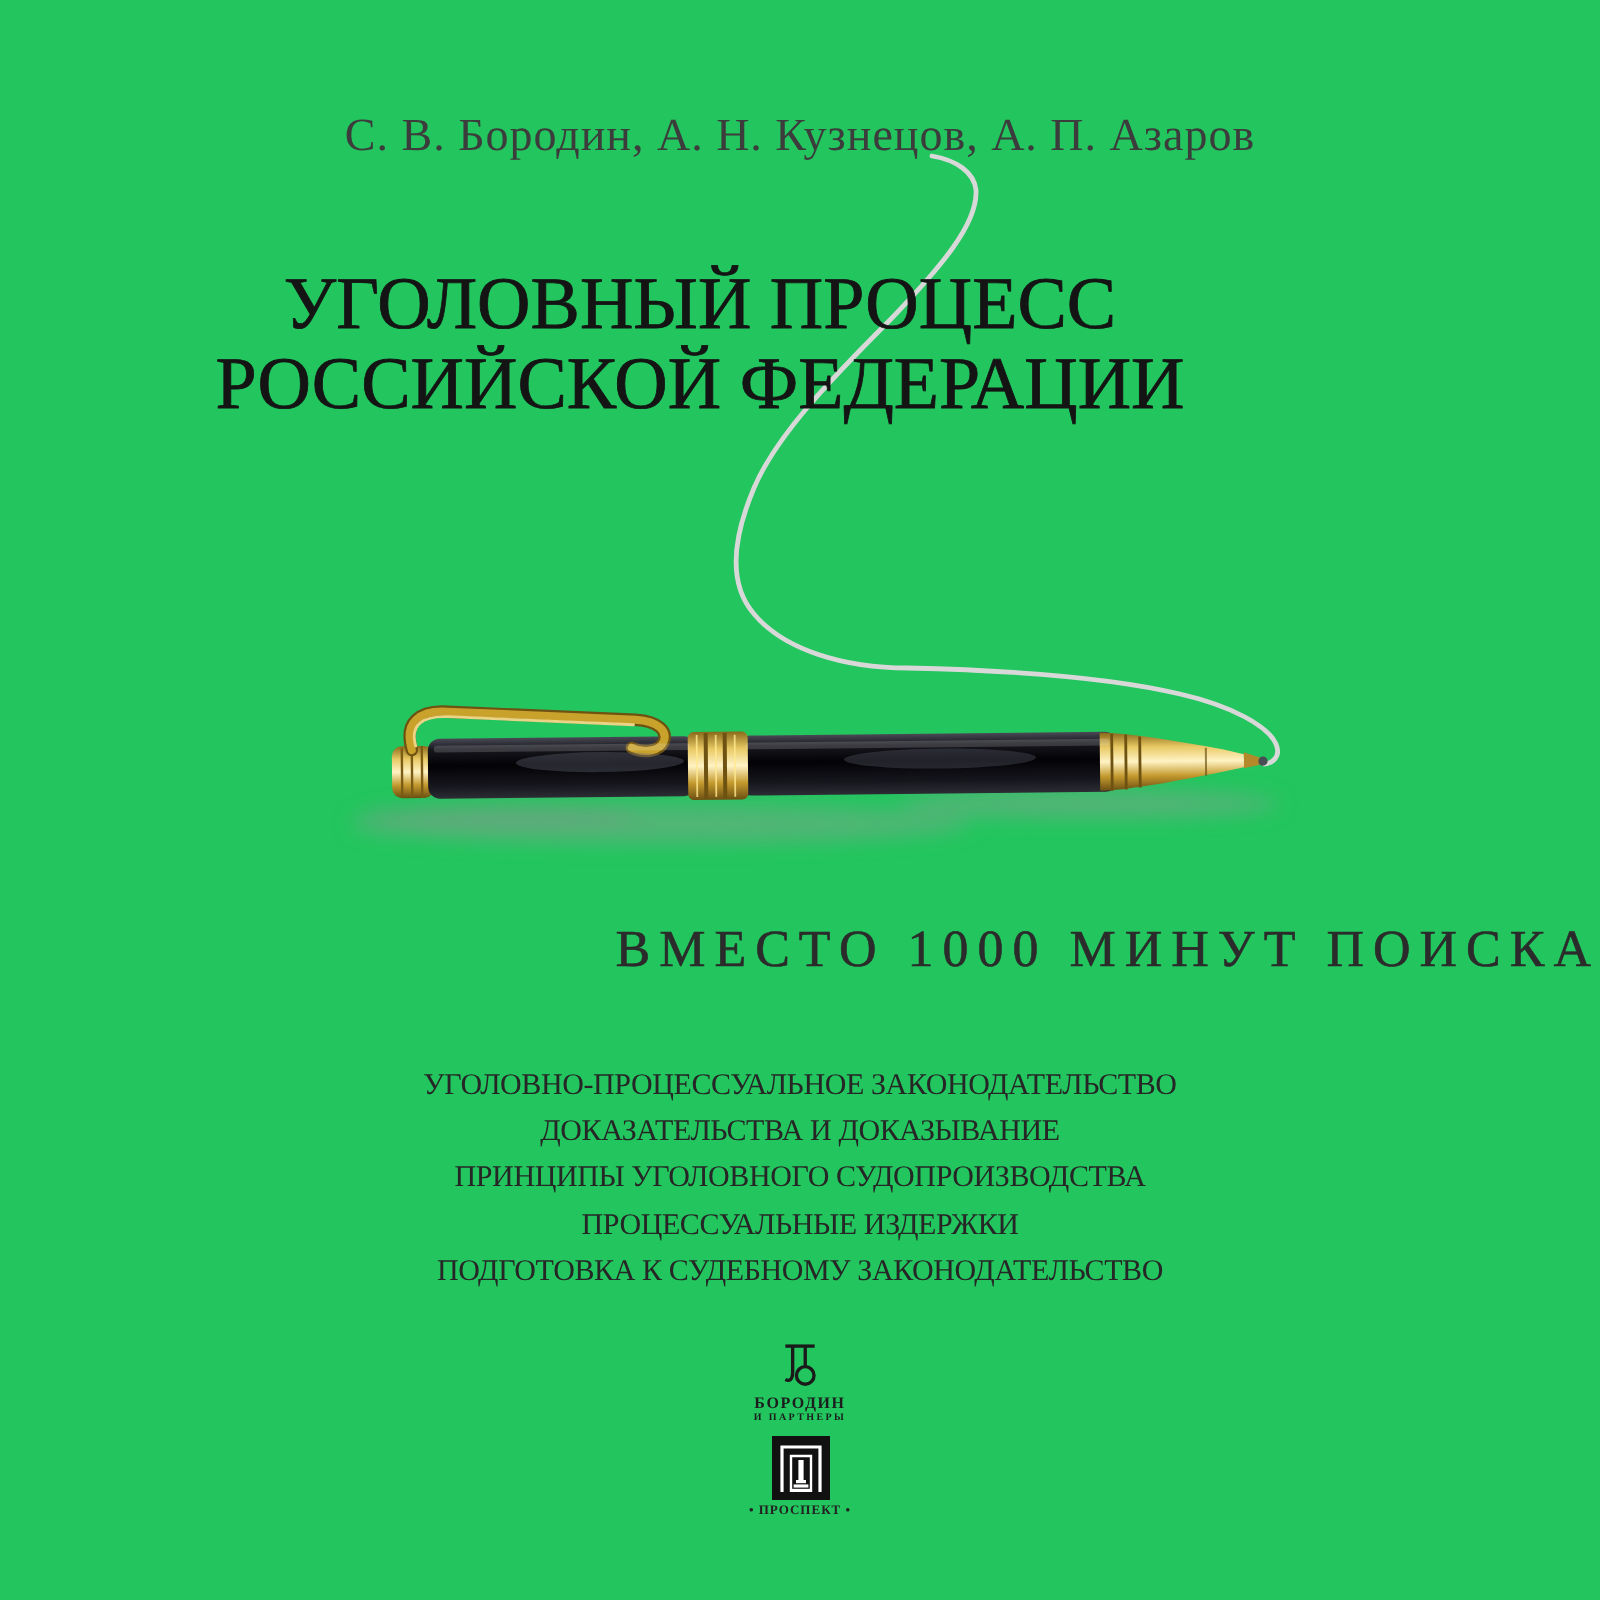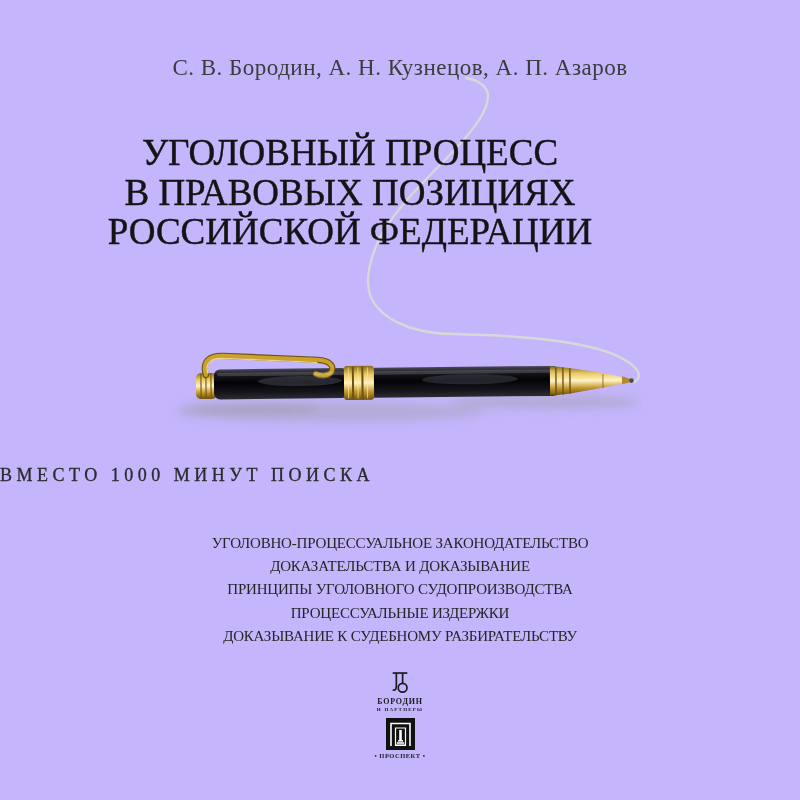--- a/index.html
+++ b/index.html
@@ -1,33 +1,33 @@
 <!DOCTYPE html>
 <html><head>
 <meta charset="utf-8">
 <style>
   html,body{margin:0;padding:0;background:#fff;}
   .cover{
-    position:relative;width:800px;height:800px;background:#c4b5fd;overflow:hidden;
+    position:relative;width:800px;height:800px;background:#22c55e;overflow:hidden;
     font-family:"Liberation Serif","DejaVu Serif",serif;color:#141414;
   }
   .authors{
     position:absolute;top:54px;left:0;width:800px;text-align:center;
     font-size:23px;line-height:28px;letter-spacing:0.5px;color:#3c3c3c;
   }
   .art{position:absolute;top:0;left:0;z-index:1;}
   .textlayer{position:relative;z-index:2;}
   .title{
     position:absolute;top:133px;left:0;width:700px;text-align:center;
     font-size:37px;line-height:39.5px;color:#141414;font-weight:500;
     -webkit-text-stroke:0.4px #141414;
   }
   .tagline{
-    position:absolute;top:460px;left:0;width:800px;text-align:left;
-    font-size:18px;line-height:30px;letter-spacing:4.5px;color:#2b2b2b;
+    position:absolute;top:460px;left:0;width:800px;text-align:right;
+    font-size:26px;line-height:30px;letter-spacing:4.5px;color:#2b2b2b;
     -webkit-text-stroke:0.3px #2b2b2b;
   }
   .topics{
     position:absolute;top:532px;left:0;width:800px;text-align:center;
     font-size:15px;line-height:23.2px;font-weight:400;letter-spacing:-0.2px;color:#262626;
   }
   .logos{position:absolute;top:0;left:0;width:800px;height:800px;z-index:2;pointer-events:none;}
   .monogram{position:absolute;top:672px;left:391px;}
   .pname{
     position:absolute;top:697px;left:0;width:800px;text-align:center;
@@ -109,32 +109,31 @@
       <ellipse cx="300" cy="380" rx="42" ry="5" fill="#6a6a7a" opacity="0.35"></ellipse>
       <ellipse cx="470" cy="380" rx="48" ry="5" fill="#6a6a7a" opacity="0.30"></ellipse>
     </g>
   </svg>
 
   <div class="textlayer">
     <div class="authors">С. В. Бородин, А. Н. Кузнецов, А. П. Азаров</div>
 
     <div class="title">
       <div>УГОЛОВНЫЙ ПРОЦЕСС</div>
-      <div>В ПРАВОВЫХ ПОЗИЦИЯХ</div>
       <div>РОССИЙСКОЙ ФЕДЕРАЦИИ</div>
     </div>
 
     <div class="tagline">ВМЕСТО 1000 МИНУТ ПОИСКА</div>
 
     <div class="topics">
       <div class="topic">УГОЛОВНО-ПРОЦЕССУАЛЬНОЕ ЗАКОНОДАТЕЛЬСТВО</div>
       <div class="topic">ДОКАЗАТЕЛЬСТВА И ДОКАЗЫВАНИЕ</div>
       <div class="topic">ПРИНЦИПЫ УГОЛОВНОГО СУДОПРОИЗВОДСТВА</div>
       <div class="topic">ПРОЦЕССУАЛЬНЫЕ ИЗДЕРЖКИ</div>
-      <div class="topic">ДОКАЗЫВАНИЕ К СУДЕБНОМУ РАЗБИРАТЕЛЬСТВУ</div>
+      <div class="topic">ПОДГОТОВКА К СУДЕБНОМУ ЗАКОНОДАТЕЛЬСТВО</div>
     </div>
   </div>
 
   <div class="logos">
 
     <svg class="monogram" width="18" height="22" viewBox="0 0 17 21">
       <path d="M1.5,1 H15.5" stroke="#1a1a1a" stroke-width="1.6" fill="none"></path>
       <path d="M5,1 V13.5 C5,17 3.5,18 1.5,17" stroke="#1a1a1a" stroke-width="1.6" fill="none"></path>
       <path d="M11,1 V10.8" stroke="#1a1a1a" stroke-width="1.6" fill="none"></path>
       <circle cx="11" cy="15" r="4.2" stroke="#1a1a1a" stroke-width="1.6" fill="none"></circle>

